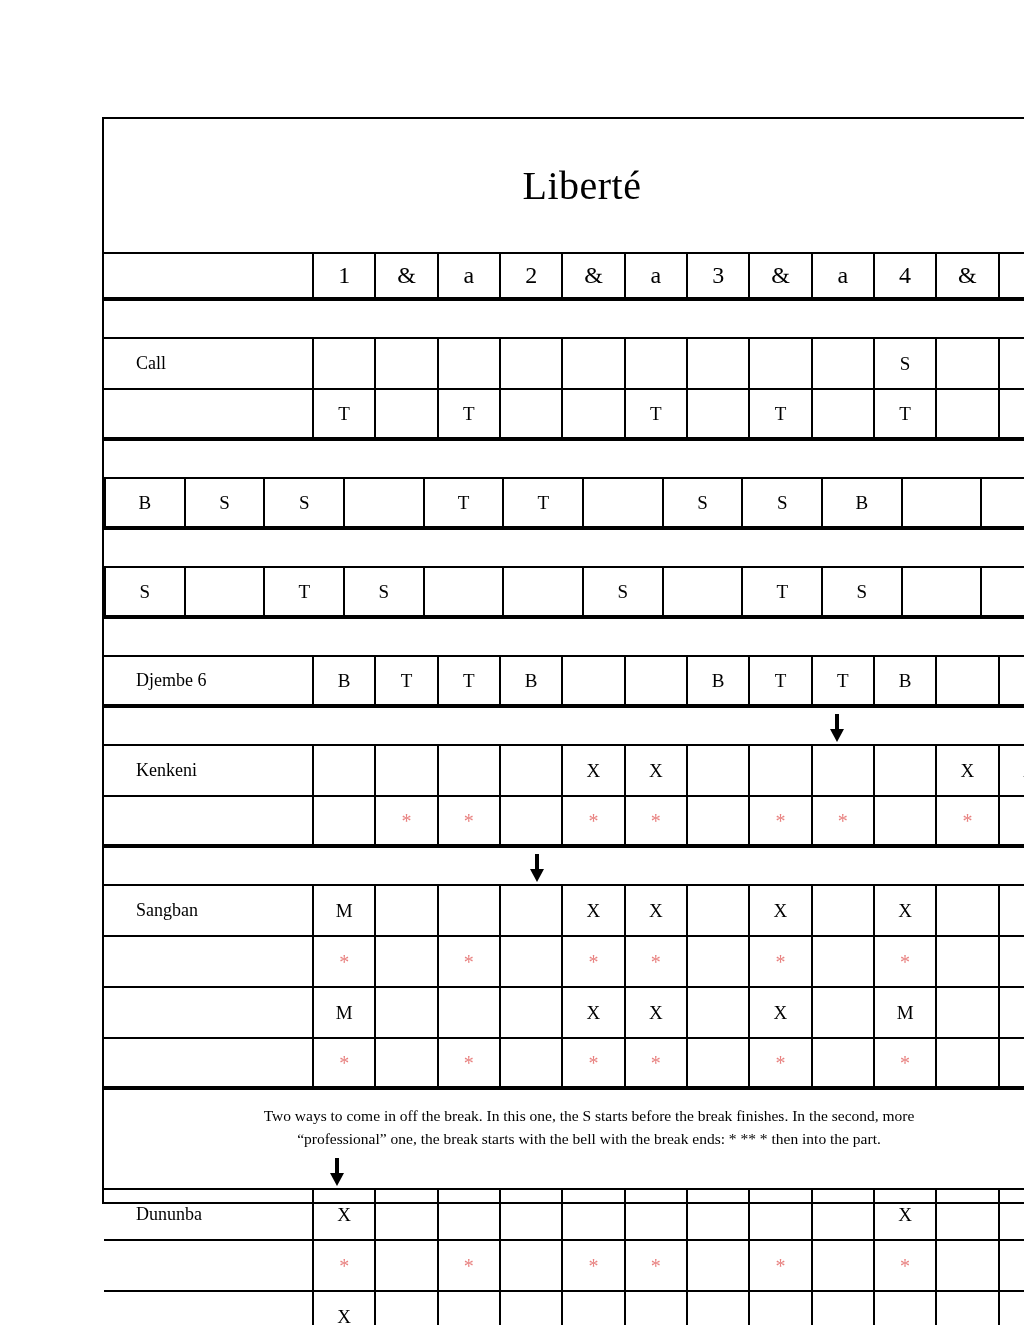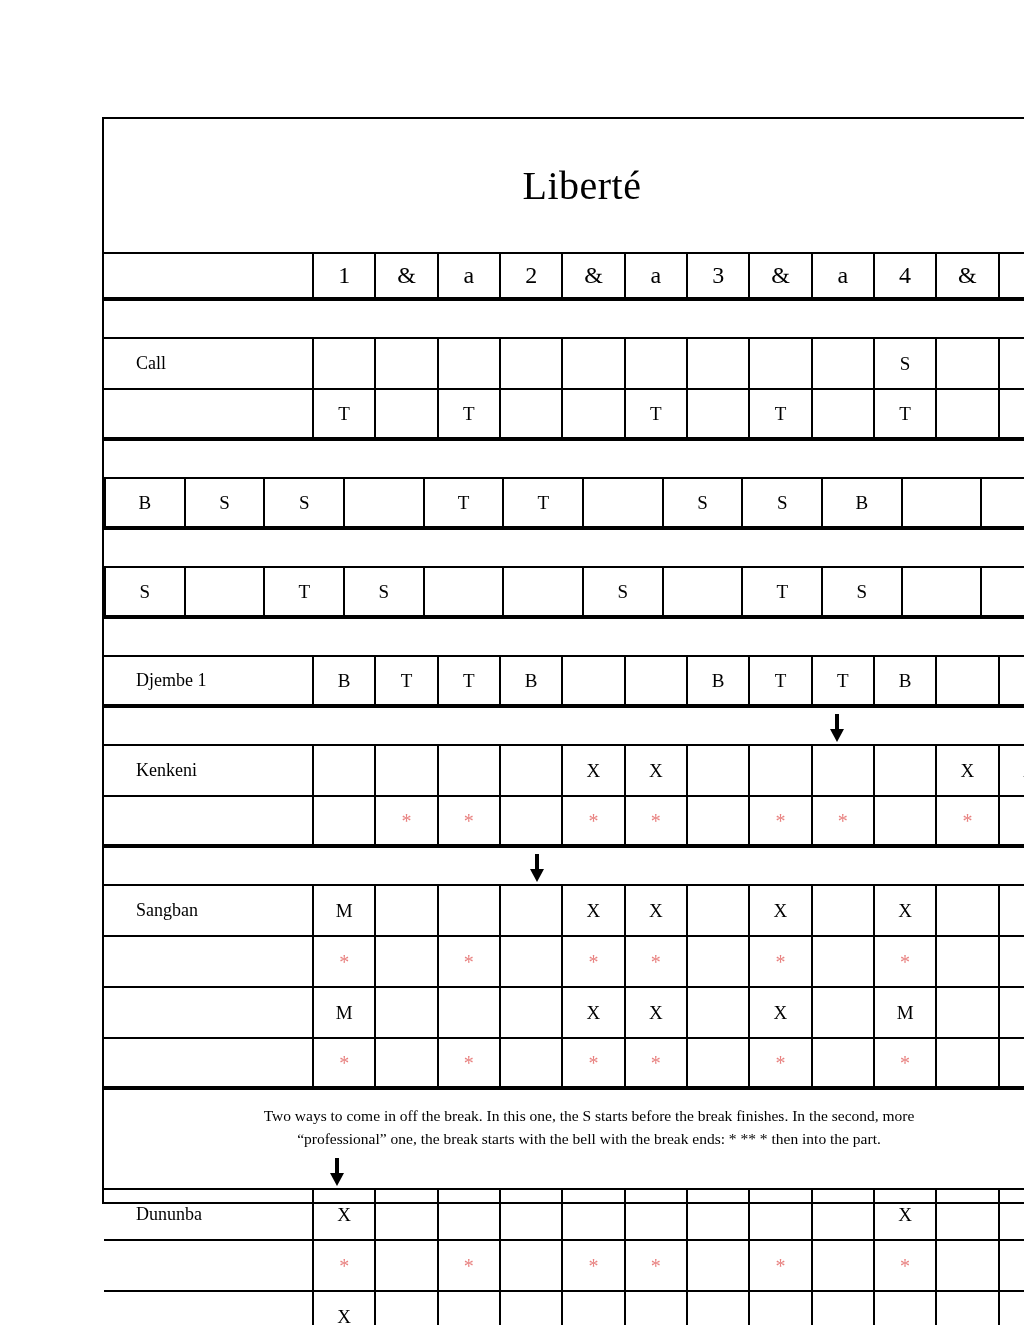--- a/index.html
+++ b/index.html
@@ -217,21 +217,21 @@
         <div class="beat-cell"></div>
         <div class="beat-cell">S</div>
         <div class="beat-cell"></div>
         <div class="beat-cell">T</div>
         <div class="beat-cell">S</div>
         <div class="beat-cell"></div>
         <div class="beat-cell"></div>
       </div>
       <div class="row spacer-row"></div>
       <div class="row note-row last-of-group">
-        <div class="label-cell">Djembe 1</div>
+        <div class="label-cell">Djembe 6</div>
         <div class="beat-cell">B</div>
         <div class="beat-cell">T</div>
         <div class="beat-cell">T</div>
         <div class="beat-cell">B</div>
         <div class="beat-cell"></div>
         <div class="beat-cell"></div>
         <div class="beat-cell">B</div>
         <div class="beat-cell">T</div>
         <div class="beat-cell">T</div>
         <div class="beat-cell">B</div>

